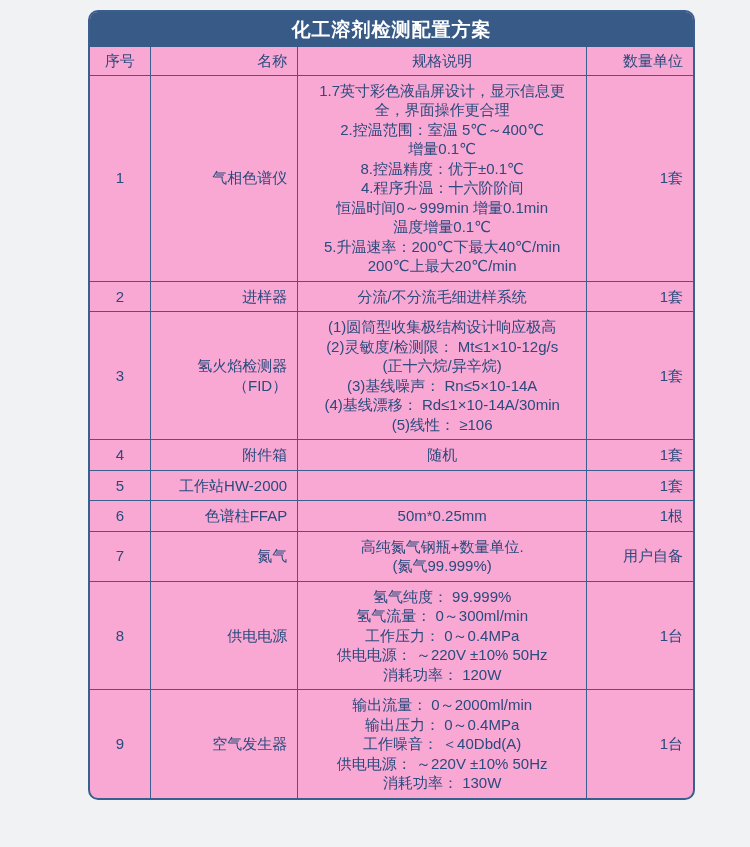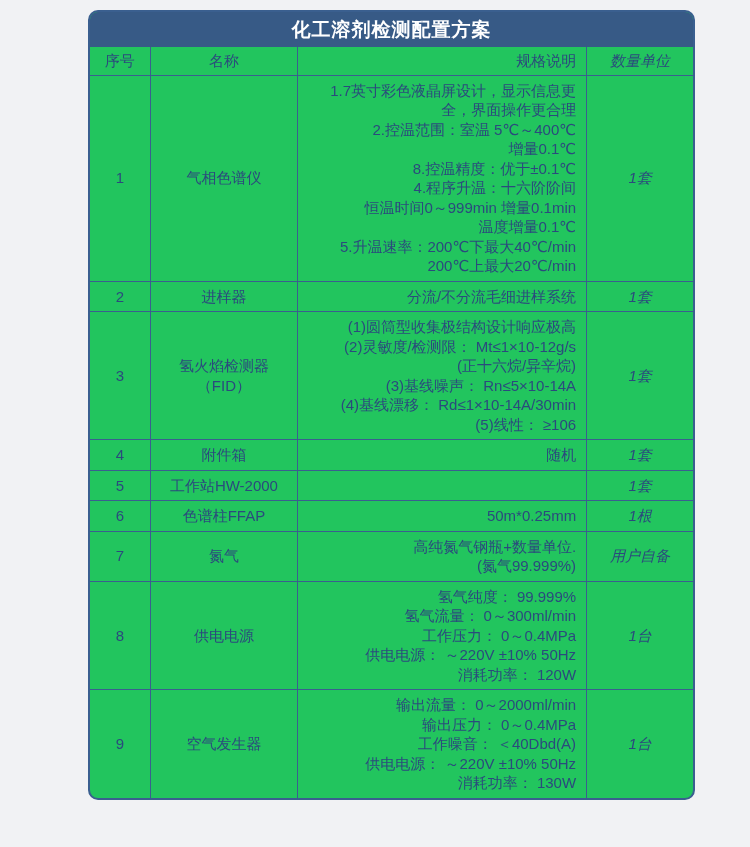--- a/index.html
+++ b/index.html
@@ -13,21 +13,21 @@
     height: 847px;
     background: #f1f2f4;
     overflow: hidden;
   }
   .sheet {
     width: 607px;
     margin: 10px 0 0 88px;
     border: 2px solid #3a5f8f;
     border-radius: 10px;
     overflow: hidden;
-    background: #22c55e;
+    background: #f9a8d4;
     box-sizing: border-box;
   }
   .title-bar {
     background: #375a86;
     color: #ffffff;
     height: 35px;
     line-height: 35px;
     text-align: center;
     font-size: 19px;
     font-weight: bold;
@@ -51,23 +51,23 @@
   }
   
   table.spec-table tr th:first-child,
   table.spec-table tr td:first-child { border-left: none; }
   table.spec-table tr th:last-child,
   table.spec-table tr td:last-child { border-right: none; }
   table.spec-table tr:last-child td { border-bottom: none; }
   table.spec-table thead th { border-top: none; }
 
   .c-no   { width: 60px;  text-align: center; }
-  .c-name { width: 147px; text-align: center; padding-left: 12px; }
-  .c-spec { width: 288px; text-align: right; padding-left: 10px; white-space: pre-line; }
-  .c-qty  { width: 106px; text-align: center; padding-left: 10px; font-style: italic; }
+  .c-name { width: 147px; text-align: right; padding-left: 12px; }
+  .c-spec { width: 288px; text-align: center; padding-left: 10px; white-space: pre-line; }
+  .c-qty  { width: 106px; text-align: right; padding-left: 10px; }
 
   table.spec-table thead th {
     font-weight: normal;
     height: 28px;
     padding-top: 3px;
     padding-bottom: 3px;
   }
   thead .c-no { text-align: center; }
 
   td.c-spec { padding-top: 6px; padding-bottom: 6px; }

